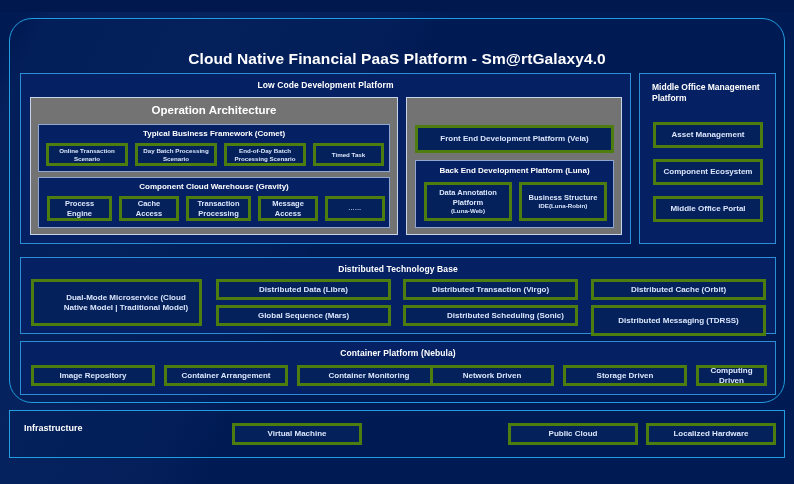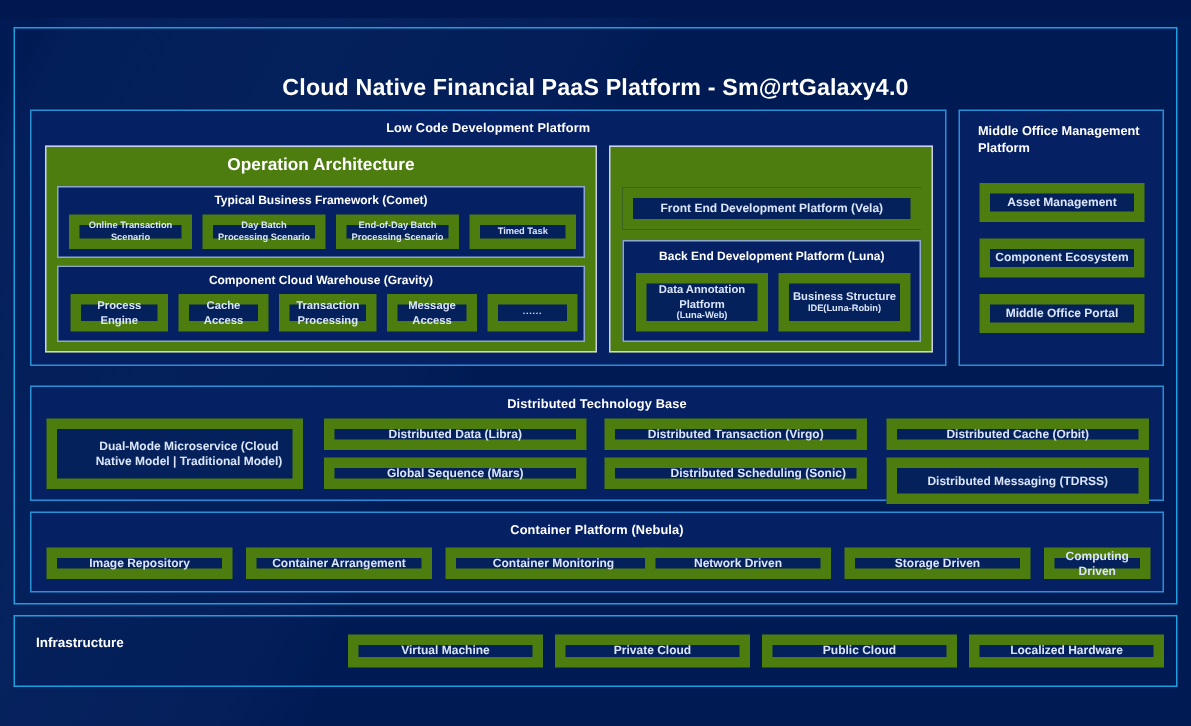--- a/index.html
+++ b/index.html
@@ -66,36 +66,36 @@
     text-align: center;
     font-size: 8.5px;
     font-weight: bold;
     color: #ffffff;
     letter-spacing: 0.1px;
   }
   .subpanel {
     position: absolute;
     border: 1.2px solid #c9d4e8;
     box-sizing: border-box;
-    background: #4d7c0f;
+    background: #737373;
   }
   .subpanel-title {
     text-align: center;
     font-weight: bold;
     color: #ffffff;
   }
   .innerbox {
     position: absolute;
     border: 1px solid #8fa7cf;
     box-sizing: border-box;
     background: #062163;
   }
   .chip {
     position: absolute;
-    border: 7px solid #4d7c0f;
+    border: 3px solid #4d7c0f;
     box-sizing: border-box;
     background: #05215c;
     display: flex;
     align-items: center;
     justify-content: center;
     text-align: center;
     color: #dbe6fb;
     font-size: 7.5px;
     line-height: 1.25;
     font-weight: bold;
@@ -129,21 +129,21 @@
 </style>
 </head>
 <body>
 
 <div id="bg-base"></div>
 <div id="bg-sheen"></div>
 <div id="bg-top-band"></div>
 
 <div id="root">
 
-  <div class="outer-frame" style="left:9px; top:18px; width:776px; height:385px;">
+  <div class="outer-frame" style="left:9px; top:18px; width:776px; height:385px;border-radius:23px;">
 
     <div id="main-title">Cloud Native Financial PaaS Platform - Sm@rtGalaxy4.0</div>
 
     <div class="band" style="left:10px; top:54px; width:611px; height:171px;">
       <div class="band-title" style="margin-top:6px;">Low Code Development Platform</div>
 
       <div class="subpanel" style="left:9px; top:23px; width:368px; height:138px;">
         <div class="subpanel-title" style="font-size:11.5px; margin-top:6px;">Operation Architecture</div>
 
         <div class="innerbox" style="left:7px; top:26px; width:352px; height:48px;">
@@ -210,18 +210,17 @@
       <div class="chip lg" style="left:276px; top:23px; width:144px; height:21px;">Container Monitoring</div>
       <div class="chip lg" style="left:409px; top:23px; width:124px; height:21px;">Network Driven</div>
       <div class="chip lg" style="left:542px; top:23px; width:124px; height:21px;">Storage Driven</div>
       <div class="chip lg" style="left:675px; top:23px; width:71px; height:21px;">Computing Driven</div>
     </div>
   </div>
 
   <div class="outer-frame" style="left:9px; top:410px; width:776px; height:48px;">
     <div id="infra-label">Infrastructure</div>
     <div class="chip lg" style="left:222px; top:12px; width:130px; height:22px;">Virtual Machine</div>
-    <div class="chip lg" style="left:360px; top:12px; width:130px; height:22px;">Private Cloud</div>
     <div class="chip lg" style="left:498px; top:12px; width:130px; height:22px;">Public Cloud</div>
     <div class="chip lg" style="left:636px; top:12px; width:130px; height:22px;">Localized Hardware</div>
   </div>
 
 </div>
 
 </body></html>

